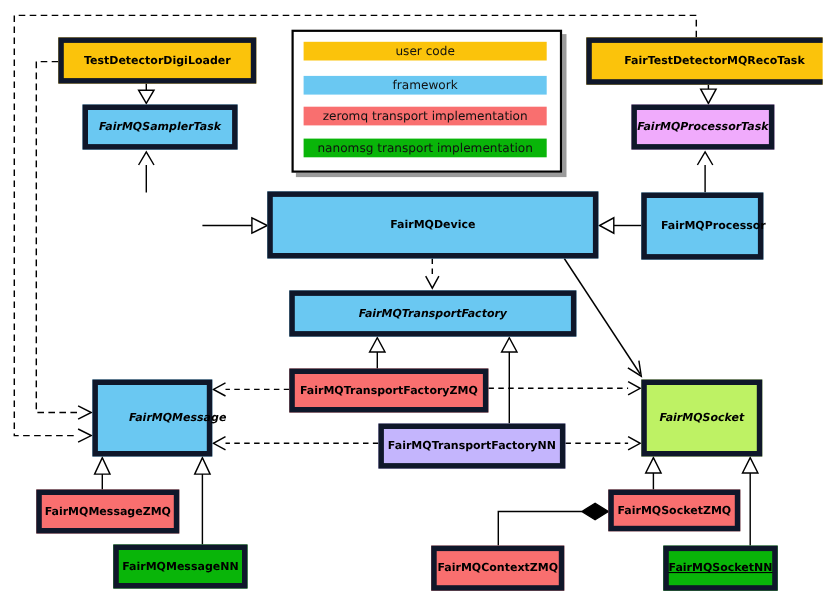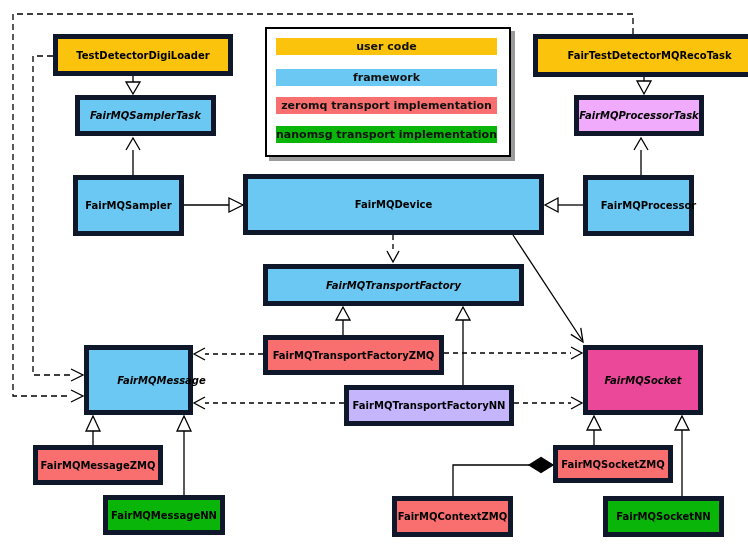--- a/index.html
+++ b/index.html
@@ -16,21 +16,21 @@
   }
   .abstract{font-style:italic;}
   .legend{
     position:absolute;left:265px;top:27px;width:246px;height:130px;
     background:#ffffff;border:2px solid #000;box-sizing:border-box;
     box-shadow:4px 4px 0 #9b9b9b;
   }
   .lrow{
     position:absolute;left:9px;width:221px;height:17px;
     display:flex;align-items:center;justify-content:center;
-    font-size:11px;font-weight:bold;color:#111;white-space:nowrap;
+    font-size:11px;font-weight:normal;color:#111;white-space:nowrap;
   }
 </style>
 </head>
 <body>
 
 <div class="stage">
 
   <svg class="wires" viewBox="0 0 748 549" xmlns="http://www.w3.org/2000/svg" fill="none" stroke="#000" stroke-width="1.3">
 
     <path d="M633,34 L633,14 L13,14 L13,396 L71,396" stroke-dasharray="6 4"></path>
@@ -105,39 +105,38 @@
   </div>
 
   <div class="cbox" style="left: 53px; top: 34px; width: 180px; height: 42px; background: rgb(251, 195, 11);">TestDetectorDigiLoader</div>
 
   <div class="cbox" style="left: 533px; top: 34px; width: 233px; height: 43px; background: rgb(251, 195, 11);">FairTestDetectorMQRecoTask</div>
 
   <div class="cbox abstract" style="left: 75px; top: 95px; width: 141px; height: 41px; background: rgb(106, 200, 242);">FairMQSamplerTask</div>
 
   <div class="cbox abstract" style="left: 574px; top: 95px; width: 130px; height: 41px; background: #f0abfc;">FairMQProcessorTask</div>
 
-  <div class="cbox" style="left: 73px; top: 175px; width: 111px; height: 61px; background: rgb(106, 200, 242);">FairMQSampler</div>
 
   <div class="cbox" style="left: 243px; top: 174px; width: 301px; height: 61px; background: rgb(106, 200, 242);">FairMQDevice</div>
 
   <div class="cbox" style="left: 583px; top: 175px; width: 111px; height: 61px; background: rgb(106, 200, 242); padding-left: 20px;">FairMQProcessor</div>
 
   <div class="cbox abstract" style="left: 263px; top: 264px; width: 261px; height: 42px; background: rgb(106, 200, 242);">FairMQTransportFactory</div>
 
   <div class="cbox" style="left: 263px; top: 335px; width: 181px; height: 40px; background: rgb(249, 111, 111);">FairMQTransportFactoryZMQ</div>
 
   <div class="cbox" style="left: 344px; top: 385px; width: 170px; height: 41px; background: #c4b5fd;">FairMQTransportFactoryNN</div>
 
   <div class="cbox abstract" style="left: 84px; top: 345px; width: 109px; height: 70px; background: rgb(106, 200, 242); padding-left: 46px;">FairMQMessage</div>
 
-  <div class="cbox abstract" style="left: 583px; top: 345px; width: 120px; height: 70px; background: #ec4899;">FairMQSocket</div>
+  <div class="cbox abstract" style="left: 583px; top: 345px; width: 110px; height: 70px; background: #bef264;">FairMQSocket</div>
 
   <div class="cbox" style="left: 33px; top: 445px; width: 130px; height: 40px; background: rgb(249, 111, 111);">FairMQMessageZMQ</div>
 
   <div class="cbox" style="left: 103px; top: 495px; width: 122px; height: 40px; background: rgb(9, 181, 9);">FairMQMessageNN</div>
 
   <div class="cbox" style="left: 392px; top: 496px; width: 121px; height: 41px; background: rgb(249, 111, 111);">FairMQContextZMQ</div>
 
   <div class="cbox" style="left: 553px; top: 445px; width: 120px; height: 38px; background: rgb(249, 111, 111);">FairMQSocketZMQ</div>
 
-  <div class="cbox" style="left: 603px; top: 496px; width: 121px; height: 41px; background: rgb(9, 181, 9);">FairMQSocketNN</div>
+  <div class="cbox" style="left: 603px; top: 496px; width: 104px; height: 41px; background: rgb(9, 181, 9); text-decoration: underline;">FairMQSocketNN</div>
 
 </div>
 
 </body></html>

